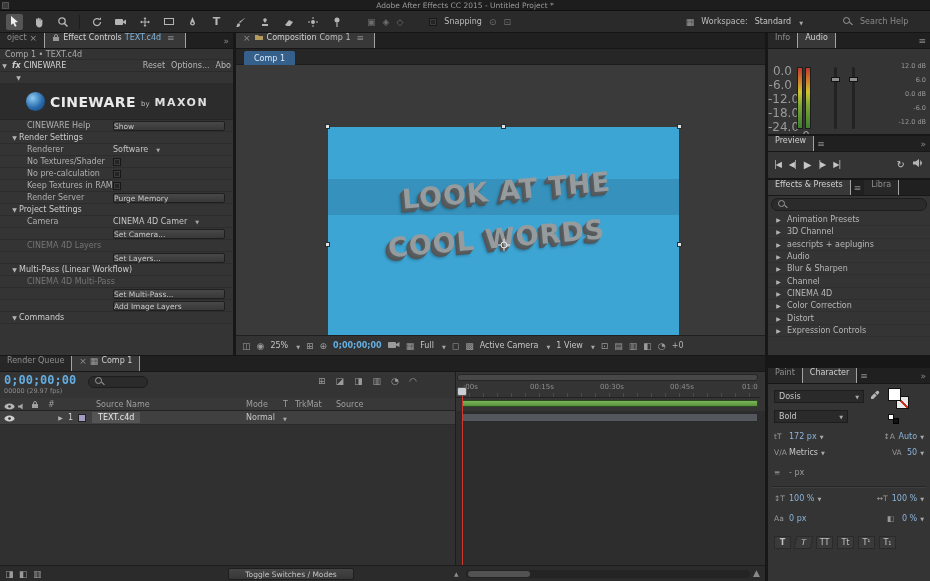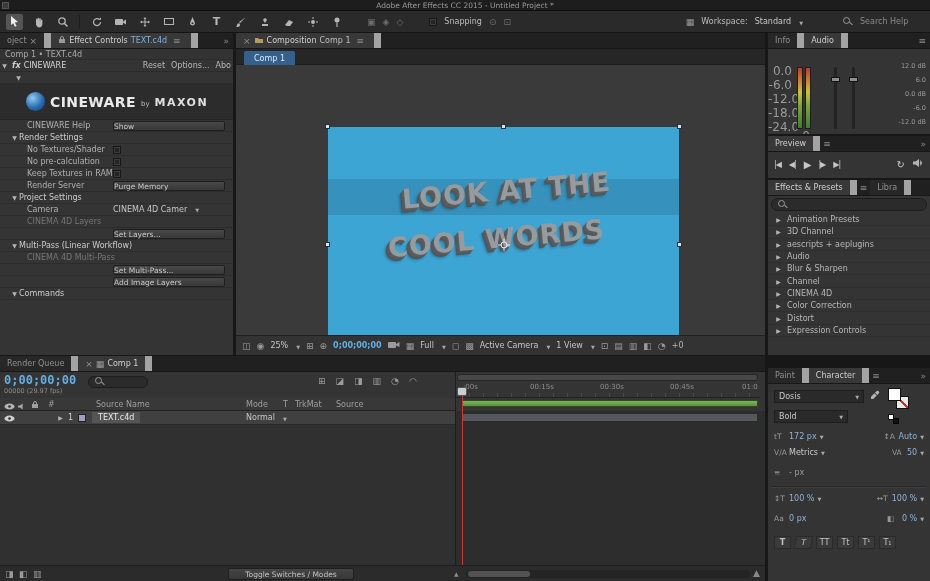--- a/index.html
+++ b/index.html
@@ -20,21 +20,21 @@
 .caret{font-size:5px;color:#a8a8a8}
 .dd-val{display:inline-flex;align-items:flex-end;gap:8px;color:#c6c6c6;white-space:nowrap}
 .mag{position:relative;width:10px;height:10px;flex:none}
 .mag::before{content:"";position:absolute;left:0;top:0;width:5px;height:5px;border:1px solid #9a9a9a;border-radius:50%}
 .mag::after{content:"";position:absolute;left:6px;top:6px;width:4px;height:1px;background:#9a9a9a;transform:rotate(45deg)}
 input{background:transparent;border:none;outline:none;color:#bbb;font-size:8px;font-family:inherit}
 input::placeholder{color:#8a8a8a}
 
 .panel{position:absolute;background:#343434;overflow:hidden}
 .tabbar{position:absolute;left:0;top:0;right:0;height:16px;background:#202020;display:flex;align-items:stretch;border-bottom:1px solid #171717}
-.tab{display:flex;align-items:center;gap:3px;padding:0 7px;background:#272727;color:#8f8f8f;border-right:7px solid #a3a3a3;font-size:8px;white-space:nowrap}
+.tab{display:flex;align-items:flex-start;gap:3px;padding:0 7px;background:#272727;color:#8f8f8f;border-right:1px solid #a3a3a3;font-size:8px;white-space:nowrap}
 .tab.active{background:#383838;color:#cfcfcf}
 .menu-glyph{color:#8a8a8a;padding:0 3px;font-size:9px;display:flex;align-items:center}
 .chevrons{margin-left:auto;color:#8a8a8a;padding:0 4px;font-size:9px;display:flex;align-items:center}
 .close-x{color:#8f8f8f;font-size:9px}
 .bluetxt{color:#7fb2d9}
 
 .ec-context{position:absolute;left:0;top:16px;right:0;height:11px;line-height:11px;padding-left:5px;color:#a9a9a9;border-bottom:1px solid #2b2b2b;background:#333}
 .ec-head{position:absolute;left:0;top:27px;right:0;height:12px;line-height:12px;border-bottom:1px solid #2b2b2b;white-space:nowrap}
 .fxbadge{font-style:italic;font-weight:bold;color:#cfcfcf;margin:0 3px}
 .ec-links{position:absolute;right:2px;top:0;display:flex;gap:6px;color:#b8b8b8}
@@ -243,39 +243,50 @@
       <span class="cine-word">CINEWARE</span>
       <span class="cine-by">by</span>
       <span class="cine-maxon">MAXON</span>
     </div>
   </div>
   <div class="ec-rows">
     <div class="ec-row"><span>CINEWARE Help</span><span class="ctrl">
           <span class="ae-btn">Show</span>
         </span></div>
     <div class="ec-row" style="padding-left:10px"><span class="tri">▼</span><span class="grp-lbl">Render Settings</span></div>
+    <div class="ec-row"><span>Renderer</span><span class="ctrl">
+          <span class="dd-val">
+            <span>Software</span>
+            <span class="caret">▼</span>
+          </span>
+        </span></div>
     <div class="ec-row"><span>No Textures/Shader</span><span class="ctrl">
           <span class="chk"></span>
         </span></div>
     <div class="ec-row"><span>No pre-calculation</span><span class="ctrl">
           <span class="chk"></span>
         </span></div>
     <div class="ec-row"><span>Keep Textures in RAM</span><span class="ctrl">
           <span class="chk"></span>
         </span></div>
     <div class="ec-row"><span>Render Server</span><span class="ctrl">
           <span class="ae-btn">Purge Memory</span>
         </span></div>
     <div class="ec-row" style="padding-left:10px"><span class="tri">▼</span><span class="grp-lbl">Project Settings</span></div>
     <div class="ec-row"><span>Camera</span><span class="ctrl">
           <span class="dd-val">
             <span>CINEMA 4D Camer</span>
             <span class="caret">▼</span>
           </span>
         </span></div>
+    <div class="ec-row">
+        <span class="ctrl">
+          <span class="ae-btn">Set Camera...</span>
+        </span>
+      </div>
     <div class="ec-row"><span class="dim">CINEMA 4D Layers</span></div>
     <div class="ec-row">
         <span class="ctrl">
           <span class="ae-btn">Set Layers...</span>
         </span>
       </div>
     <div class="ec-row" style="padding-left:10px"><span class="tri">▼</span><span class="grp-lbl">Multi-Pass (Linear Workflow)</span></div>
     <div class="ec-row"><span class="dim">CINEMA 4D Multi-Pass</span></div>
     <div class="ec-row">
         <span class="ctrl">

